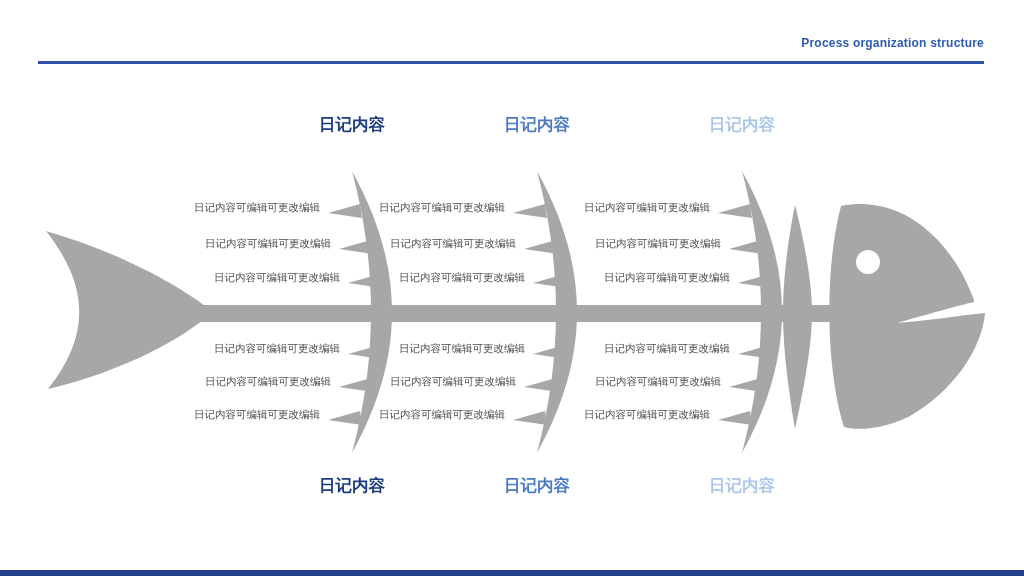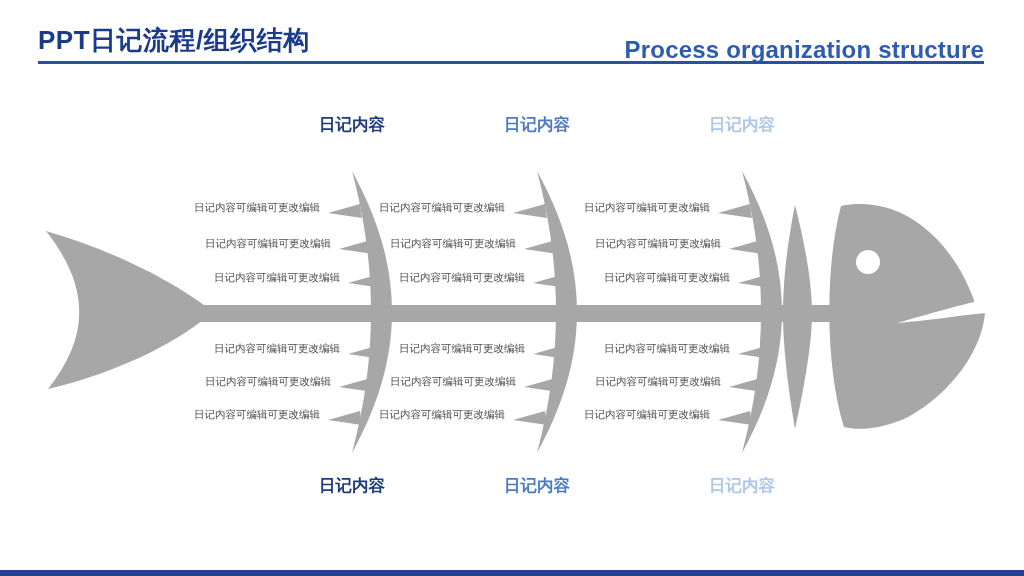--- a/index.html
+++ b/index.html
@@ -8,36 +8,35 @@
     background:#ffffff;
     font-family:"Liberation Sans","DejaVu Sans",sans-serif;
   }
   .header{position:absolute;left:0;top:0;width:1024px;height:70px;}
   .slide-title{
     position:absolute;left:38px;top:26px;
     font-size:26px;font-weight:bold;letter-spacing:0.5px;line-height:1.1;
   }
   .slide-subtitle{
     position:absolute;right:40px;top:36px;
-    font-size:24px;font-weight:600;letter-spacing:0.2px;
+    font-size:12px;font-weight:600;letter-spacing:0.2px;
   }
   .header-rule{
     position:absolute;left:38px;right:40px;top:61px;height:2.5px;
   }
   .fishbone-svg{position:absolute;left:0;top:0;width:1024px;height:576px;}
   .footer-bar{position:absolute;left:0;bottom:0;width:1024px;height:6px;}
   text{font-family:"Liberation Sans","DejaVu Sans",sans-serif;}
   .branch-label{font-size:16.5px;font-weight:bold;}
   .rib-text{font-size:10.5px;}
 </style>
 </head>
 <body>
 
 <div class="header">
-  <div class="slide-title" style="color: rgb(26, 58, 140);">PPT日记流程/组织结构</div>
   <div class="slide-subtitle" style="color: rgb(45, 91, 176);">Process organization structure</div>
   <div class="header-rule" style="background: rgb(43, 79, 163);"></div>
 </div>
 
 <svg class="fishbone-svg" viewBox="0 0 1024 576">
 
   <path id="fish-tail" d="M46,231 C122,253 182,287 213,312 C182,339 124,371 48,389 C90,336 90,287 46,231 Z" fill="#a7a7a7"></path>
 
   <rect id="fish-spine" x="200" y="305" width="650" height="17" fill="#a7a7a7"></rect>
 

